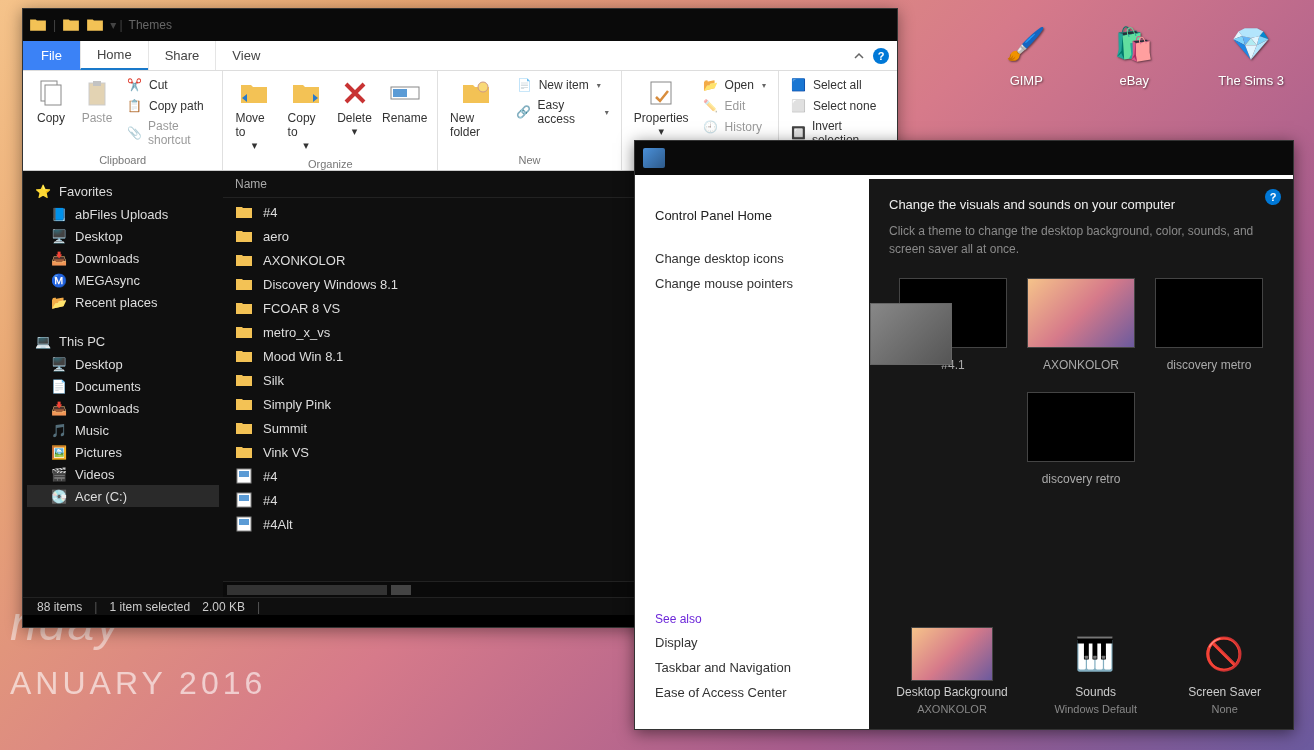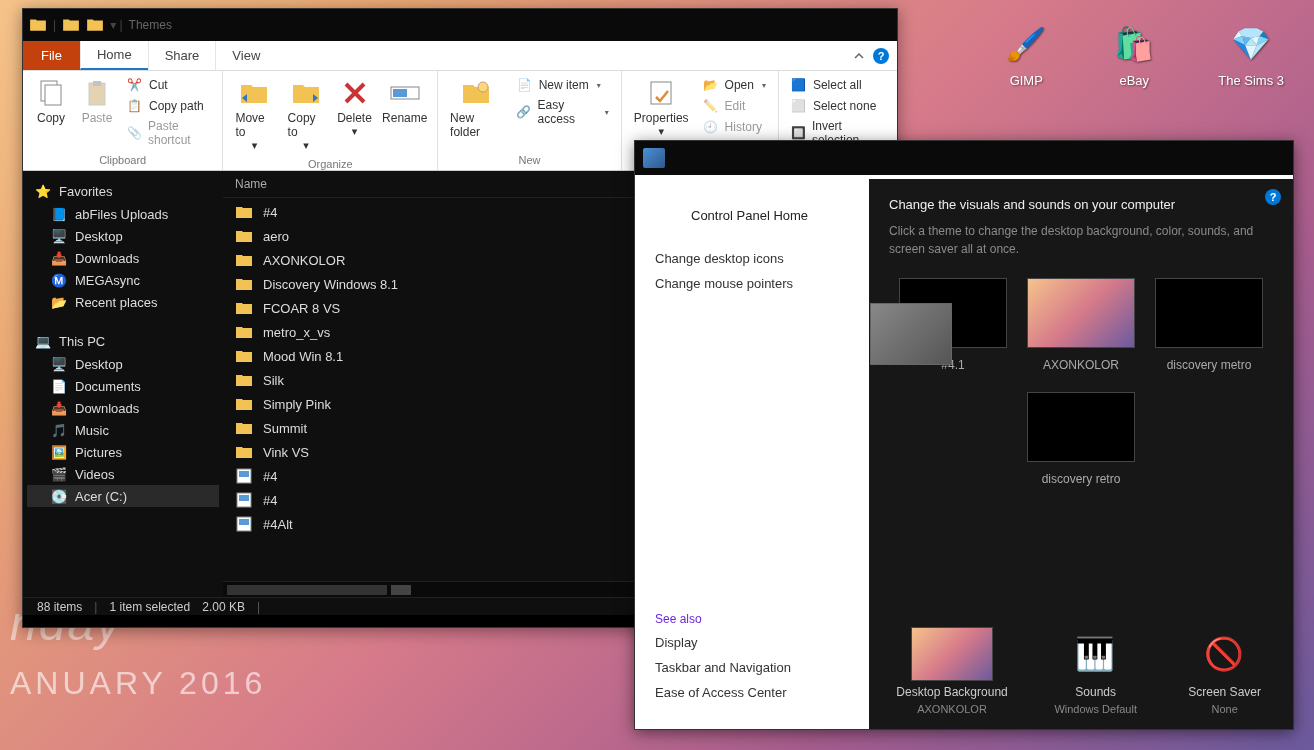--- a/index.html
+++ b/index.html
@@ -12,21 +12,21 @@
 
 
 .explorer { position: absolute; left: 22px; top: 8px; width: 876px; height: 620px; background: #000; border: 1px solid #333; box-shadow: 0 3px 15px rgba(0,0,0,0.4); }
 .titlebar { height: 32px; background: #0a0a0a; display: flex; align-items: center; padding: 0 6px; gap: 6px; color: #666; font-size: 12px; }
 .titlebar-icon { width: 18px; height: 18px; }
 .titlebar-sep { color: #444; }
 
 
 .ribbon-tabs { height: 30px; background: #fff; display: flex; align-items: stretch; border-bottom: 1px solid #ddd; }
 .rtab { padding: 0 16px; display: flex; align-items: center; font-size: 13px; color: #444; cursor: pointer; border-left: 1px solid #e5e5e5; }
-.rtab.file { background: #c2410c; color: #fff; border: none; padding: 0 18px; }
+.rtab.file { background: #3b82f6; color: #fff; border: none; padding: 0 18px; }
 .rtab.active { border-bottom: 2px solid #1979ca; }
 .ribbon-expand { margin-left: auto; padding: 0 8px; display: flex; align-items: center; gap: 8px; }
 .chevron-up { width: 12px; height: 12px; }
 .help-icon { width: 16px; height: 16px; border-radius: 50%; background: #0078d7; color: #fff; display: flex; align-items: center; justify-content: center; font-size: 11px; font-weight: bold; }
 
 .ribbon-body { height: 100px; background: #fff; display: flex; border-bottom: 1px solid #ccc; }
 .rgroup { border-right: 1px solid #e0e0e0; display: flex; flex-direction: column; padding: 2px 6px; }
 .rgroup-items { flex: 1; display: flex; align-items: flex-start; gap: 2px; }
 .rgroup-label { text-align: center; font-size: 11px; color: #777; padding: 2px 0; }
 .rbig { display: flex; flex-direction: column; align-items: center; padding: 4px 6px; font-size: 12px; color: #333; cursor: pointer; min-width: 44px; }
@@ -60,21 +60,21 @@
 .stat-sep { color: #555; }
 
 
 .personalize { position: absolute; left: 634px; top: 140px; width: 660px; height: 590px; background: #171717; border: 1px solid #333; box-shadow: 0 3px 15px rgba(0,0,0,0.5); }
 .pers-titlebar { height: 34px; background: #0a0a0a; display: flex; align-items: center; padding: 0 8px; }
 .pers-titlebar-icon { width: 22px; height: 20px; background: linear-gradient(135deg, #4a90d9, #2e5a8a); border-radius: 2px; }
 .pers-topborder { height: 4px; background: #fff; }
 .pers-body { display: flex; height: calc(100% - 38px); }
 .pers-nav { width: 234px; background: #fff; padding: 24px 20px; display: flex; flex-direction: column; }
 .pers-nav-link { font-size: 13px; color: #333; padding: 5px 0; cursor: pointer; }
-.pers-nav-link.title { color: #222; margin-left: 36px; }
+.pers-nav-link.title { color: #222; }
 .pers-nav-space { flex: 1; }
 .pers-nav-head { font-size: 12px; color: #6d28d9; padding: 4px 0; }
 
 .pers-content { flex: 1; background: #171717; color: #ccc; padding: 18px 20px; position: relative; }
 .pers-heading { font-size: 13px; color: #eee; margin-bottom: 10px; }
 .pers-sub { font-size: 12px; color: #8a8a8a; margin-bottom: 20px; line-height: 1.5; }
 .pers-help { position: absolute; right: 12px; top: 10px; width: 16px; height: 16px; border-radius: 50%; background: #0078d7; color: #fff; display: flex; align-items: center; justify-content: center; font-size: 11px; font-weight: bold; }
 .theme-grid { display: flex; flex-wrap: wrap; gap: 20px; justify-content: center; }
 .theme-tile { display: flex; flex-direction: column; align-items: center; gap: 10px; }
 .theme-thumb { width: 108px; height: 70px; border: 1px solid #444; background: #000; position: relative; }

